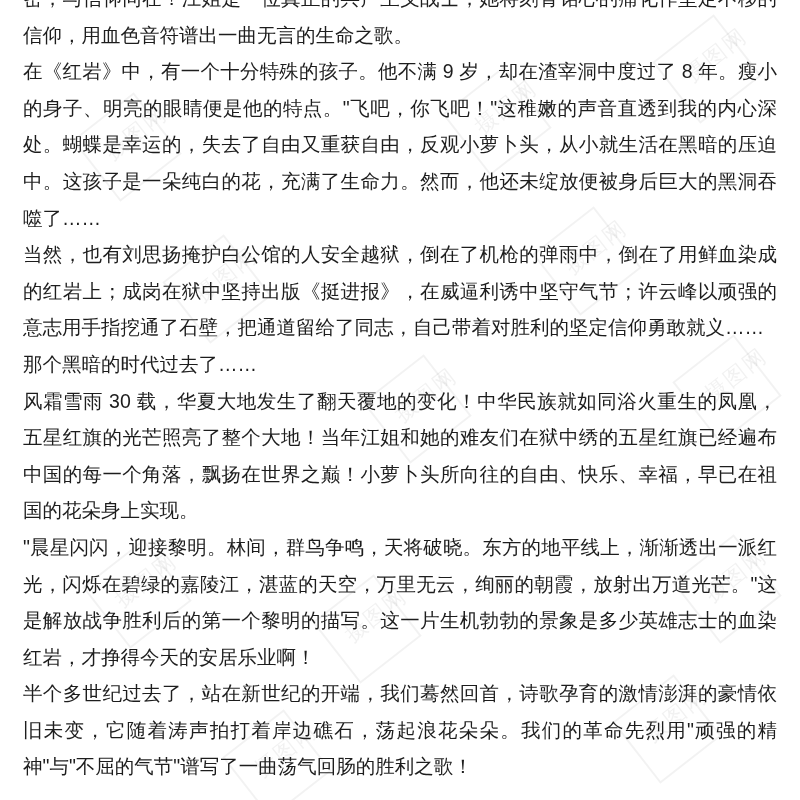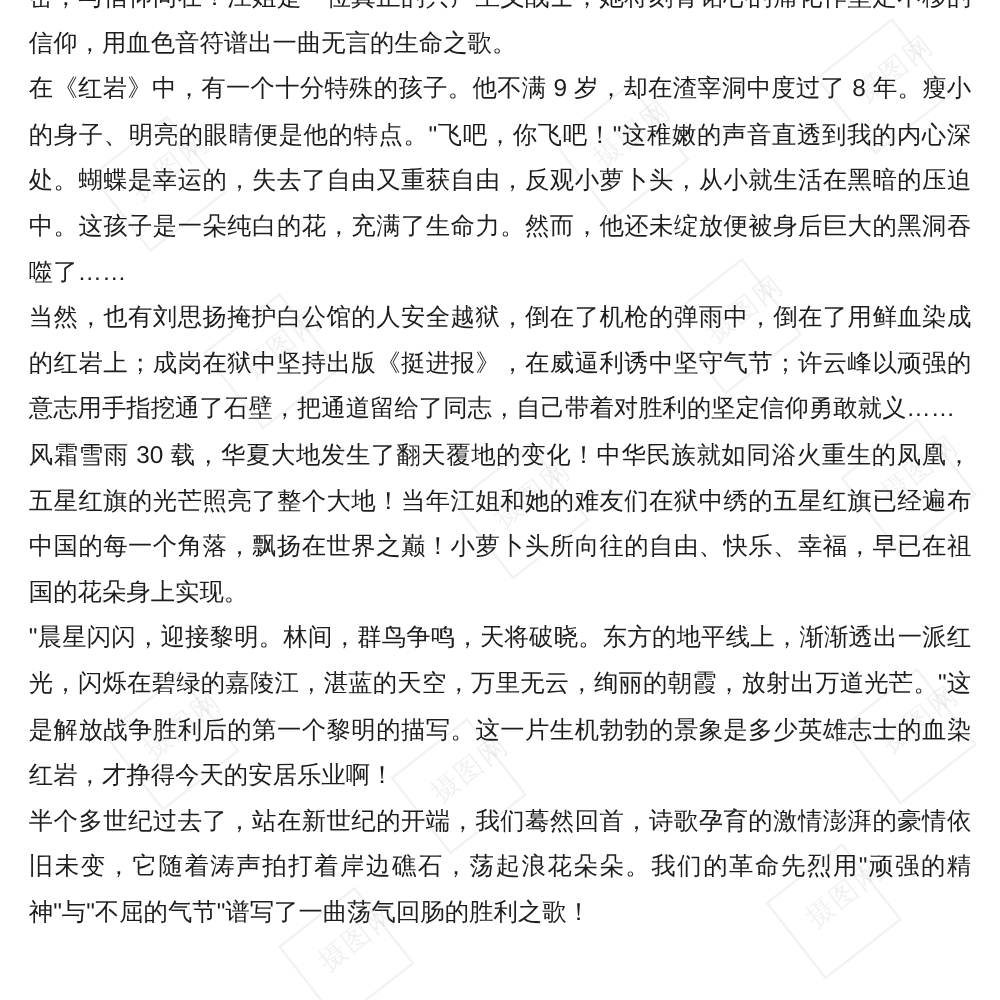--- a/index.html
+++ b/index.html
@@ -111,20 +111,21 @@
 
     <div class="wm" style="left:250px; top:735px;">摄图网</div>
     <div class="wm-box" style="left:238px; top:725px;"></div>
   </div>
 
   <div id="content">
 
     <p class="para first">密，与信仰同在！江姐是一位真正的共产主义战士，她将刻骨铭心的痛化作坚定不移的信仰，用血色音符谱出一曲无言的生命之歌。</p>
     <p class="para">在《红岩》中，有一个十分特殊的孩子。他不满 9 岁，却在渣宰洞中度过了 8 年。瘦小的身子、明亮的眼睛便是他的特点。"飞吧，你飞吧！"这稚嫩的声音直透到我的内心深处。蝴蝶是幸运的，失去了自由又重获自由，反观小萝卜头，从小就生活在黑暗的压迫中。这孩子是一朵纯白的花，充满了生命力。然而，他还未绽放便被身后巨大的黑洞吞噬了……</p>
     <p class="para">当然，也有刘思扬掩护白公馆的人安全越狱，倒在了机枪的弹雨中，倒在了用鲜血染成的红岩上；成岗在狱中坚持出版《挺进报》，在威逼利诱中坚守气节；许云峰以顽强的意志用手指挖通了石壁，把通道留给了同志，自己带着对胜利的坚定信仰勇敢就义……</p>
+    <p class="para">那个黑暗的时代过去了……</p>
     <p class="para">风霜雪雨 30 载，华夏大地发生了翻天覆地的变化！中华民族就如同浴火重生的凤凰，五星红旗的光芒照亮了整个大地！当年江姐和她的难友们在狱中绣的五星红旗已经遍布中国的每一个角落，飘扬在世界之巅！小萝卜头所向往的自由、快乐、幸福，早已在祖国的花朵身上实现。</p>
     <p class="para">"晨星闪闪，迎接黎明。林间，群鸟争鸣，天将破晓。东方的地平线上，渐渐透出一派红光，闪烁在碧绿的嘉陵江，湛蓝的天空，万里无云，绚丽的朝霞，放射出万道光芒。"这是解放战争胜利后的第一个黎明的描写。这一片生机勃勃的景象是多少英雄志士的血染红岩，才挣得今天的安居乐业啊！</p>
     <p class="para">半个多世纪过去了，站在新世纪的开端，我们蓦然回首，诗歌孕育的激情澎湃的豪情依旧未变，它随着涛声拍打着岸边礁石，荡起浪花朵朵。我们的革命先烈用"顽强的精神"与"不屈的气节"谱写了一曲荡气回肠的胜利之歌！</p>
 
     <div class="spacer"></div>
 
   </div>
 </div>
 
 </body></html>

